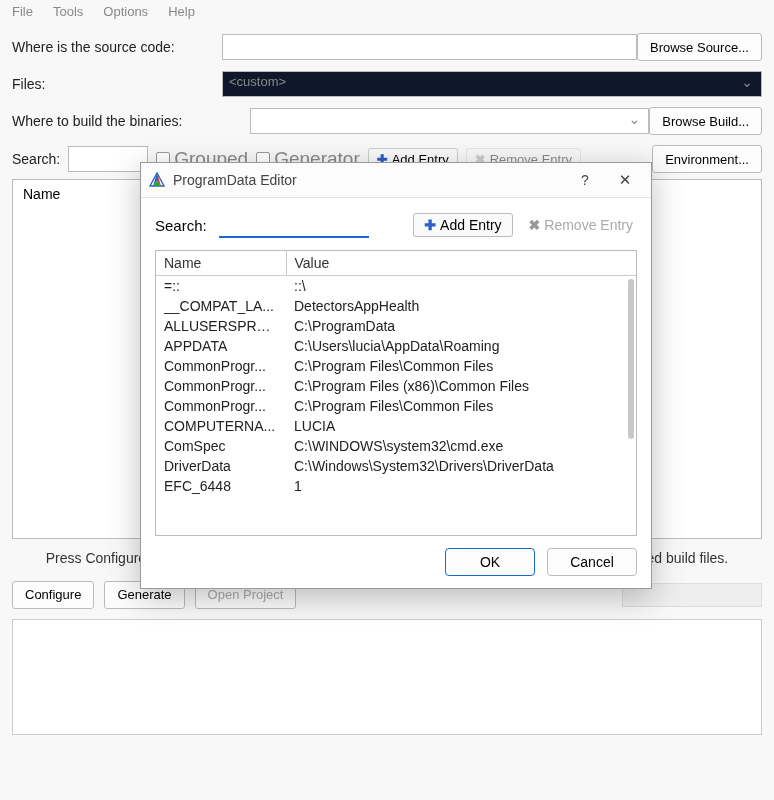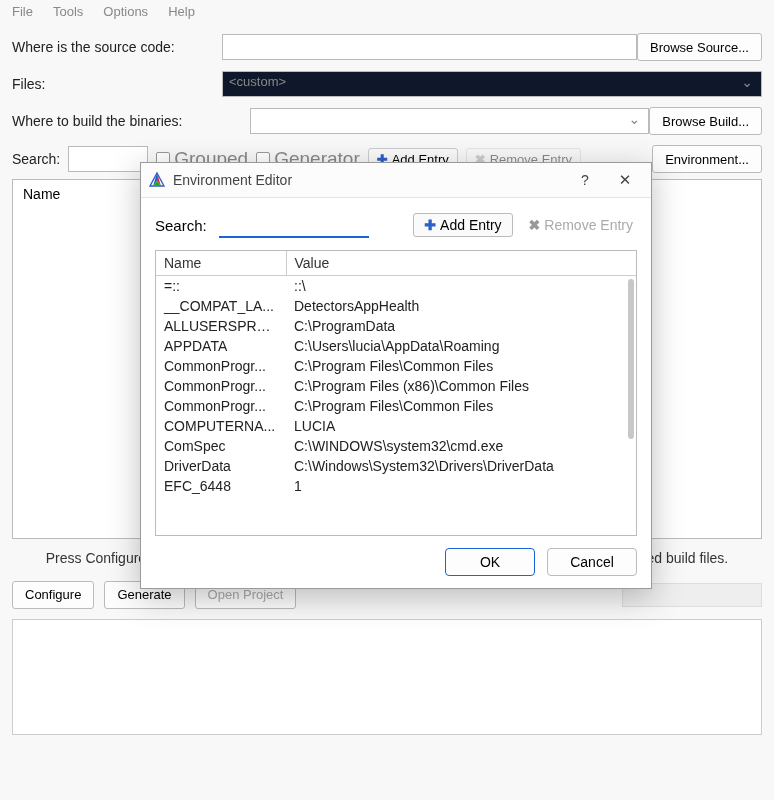--- a/index.html
+++ b/index.html
@@ -338,21 +338,21 @@
 <div class="dialog">
   <div class="dlg-titlebar">
     <span class="cmake-logo">
       <svg viewBox="0 0 16 16">
           <polygon points="8,1 15,14 1,14" fill="none" stroke="#2b60c8" stroke-width="1.4"></polygon>
           <polygon points="8,1 12,14 8,9" fill="#d33"></polygon>
           <polygon points="8,1 4,14 8,9" fill="#2b60c8"></polygon>
           <polygon points="4,14 12,14 8,9" fill="#2a2"></polygon>
         </svg>
     </span>
-    <span class="title">Environment Editor</span>
+    <span class="title">ProgramData Editor</span>
     <span class="winbtn">?</span>
     <span class="winbtn close">✕</span>
   </div>
   <div class="dlg-body">
     <div class="dlg-search-row">
       <span class="slab">Search:</span>
       <input class="dlg-search-input" style="">
       <span style="flex:1"></span>
       <span class="dlg-add">
         <span class="plus">✚</span>

